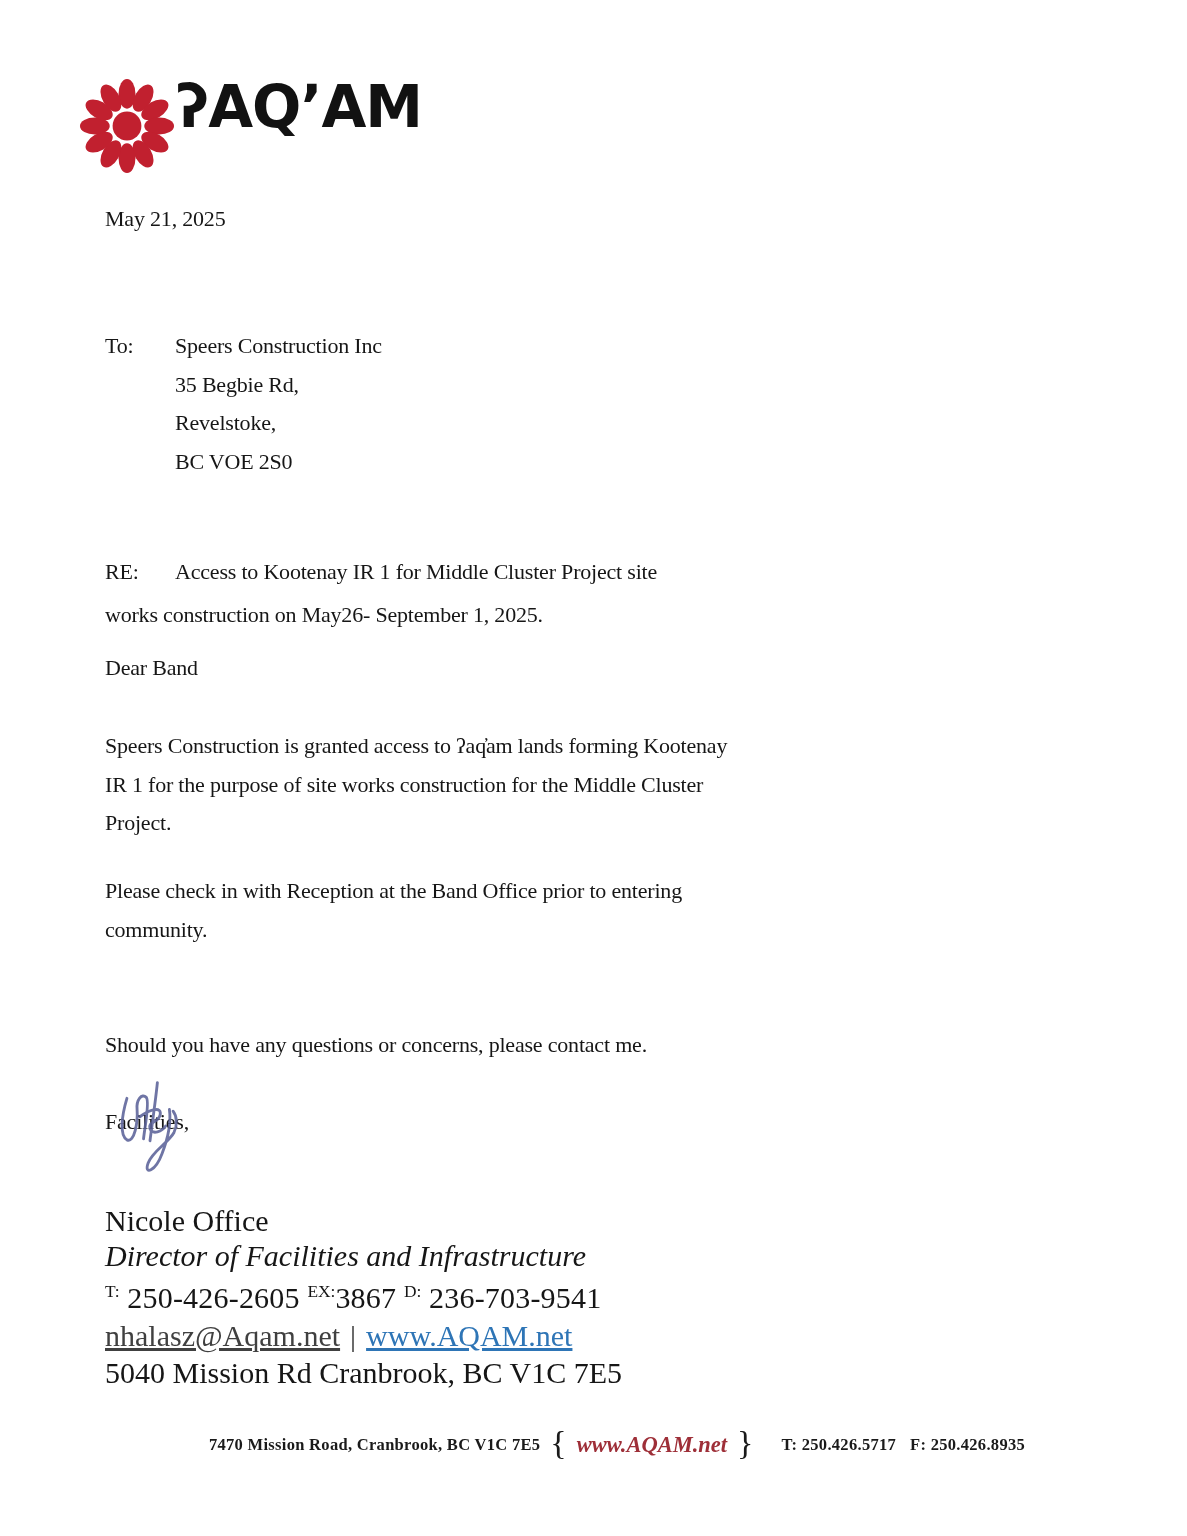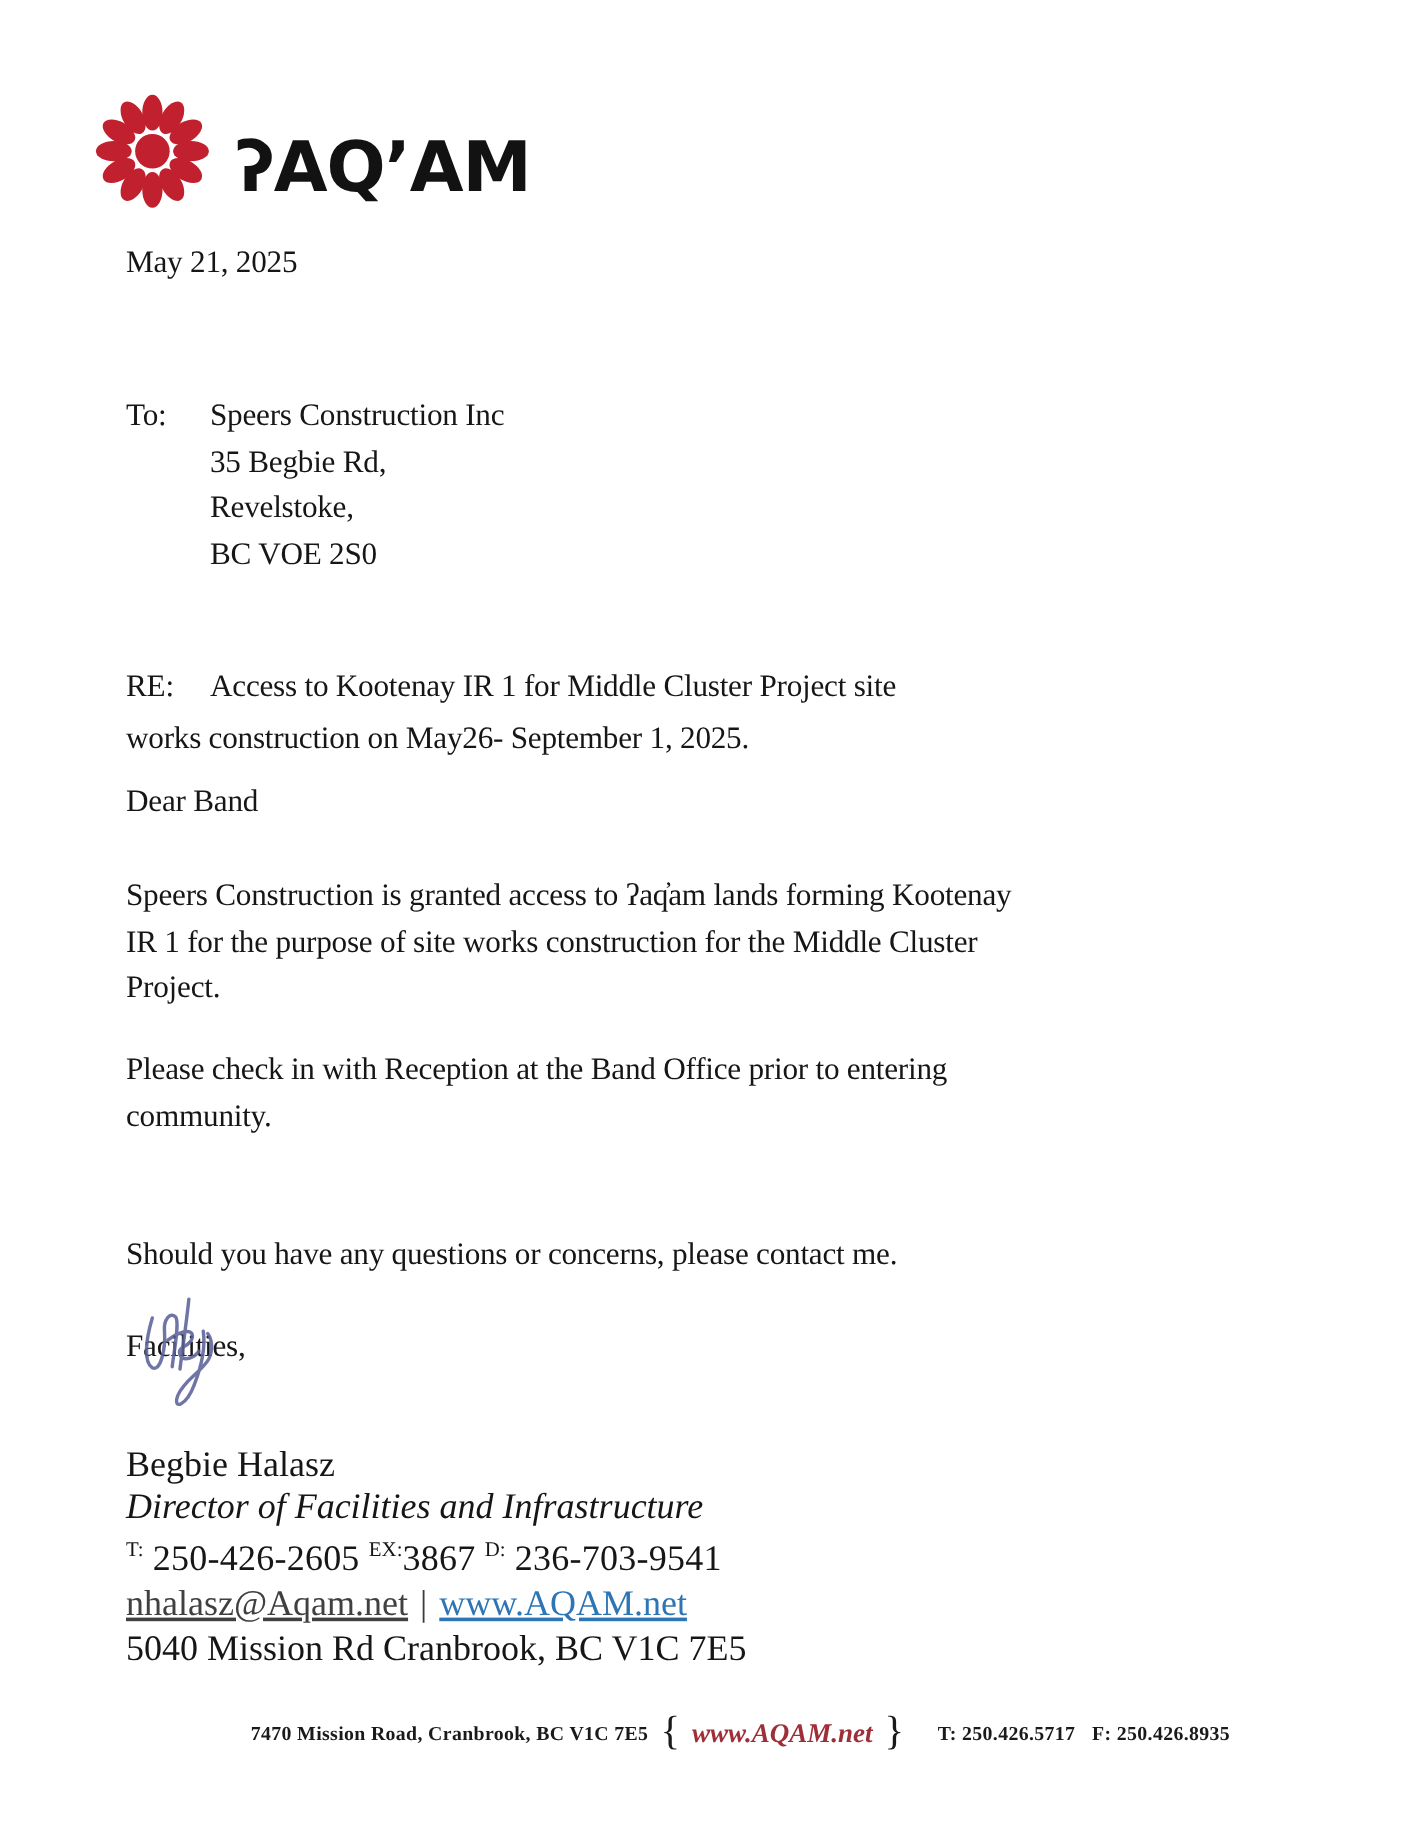--- a/index.html
+++ b/index.html
@@ -8,34 +8,34 @@
     position:relative;
     width:1187px; height:1536px;
     background:#ffffff;
     font-family:"Liberation Serif", serif;
     color:#161616;
     overflow:hidden;
   }
   
   .letterhead {
     position:absolute; left:78px; top:78px;
-    display:flex; align-items:flex-end; gap:20px;
+    display:flex; align-items:flex-start; 
   }
   .flower-svg { display:block; }
   .wordmark {
     font-family:"DejaVu Sans", sans-serif;
     font-weight:800;
     font-size:58px;
     letter-spacing:-1px;
     color:#121212;
     line-height:1;
     padding-bottom:6px;
   }
   
-  .block { position:absolute; left:105px; font-size:26px; line-height:38.5px; letter-spacing:-0.2px; }
+  .block { position:absolute; left:105px; font-size:22px; line-height:38.5px; letter-spacing:-0.2px; }
   .date-block { top:200px; }
   .to-block { top:327px; display:grid; grid-template-columns:70px auto; }
   .to-label { grid-column:1; }
   .to-lines { grid-column:2; white-space:pre-line; }
   .re-block { top:553px; width:1000px; }
   .re-row { display:grid; grid-template-columns:70px auto; }
   .re-line2 { margin-top:4px; }
   .salutation-block { top:649px; }
   .para { width:1000px; white-space:pre-line; }
   .para-1 { top:727px; }
@@ -130,21 +130,21 @@
       <g fill="none" stroke-width="3.1" stroke-linecap="round" stroke-linejoin="round" opacity="0.88" stroke="#5c6399">
         <path d="M12,22 C6,42 4,62 12,67 C20,71 24,48 23,34 C22,24 28,16 33,21 C37,26 31,55 30,66"></path>
         <path d="M45,5 C43,25 39,52 37,68"></path>
         <path d="M26,42 C38,33 50,31 48,40 C46,49 34,47 37,55 C40,62 50,58 54,52"></path>
         <path d="M58,34 C60,48 57,64 50,82 C43,101 30,106 35,92 C40,79 57,70 63,59 C67,51 66,41 62,36"></path>
       </g>
     </svg>
   </div>
 
   <div class="signer-block">
-    <div class="signer-name">Begbie Halasz</div>
+    <div class="signer-name">Nicole Office</div>
     <div class="signer-title">Director of Facilities and Infrastructure</div>
     <div class="signer-phone">
       <sup>T:</sup>
       <span>250-426-2605</span>
       <sup>EX:</sup><span>3867</span>
       <sup>D:</sup>
       <span>236-703-9541</span>
     </div>
     <div class="signer-links">
       <a href="#" style="color: #404040;">nhalasz@Aqam.net</a><span class="link-sep">|</span><a href="#" style="color: rgb(46, 117, 182);">www.AQAM.net</a>

